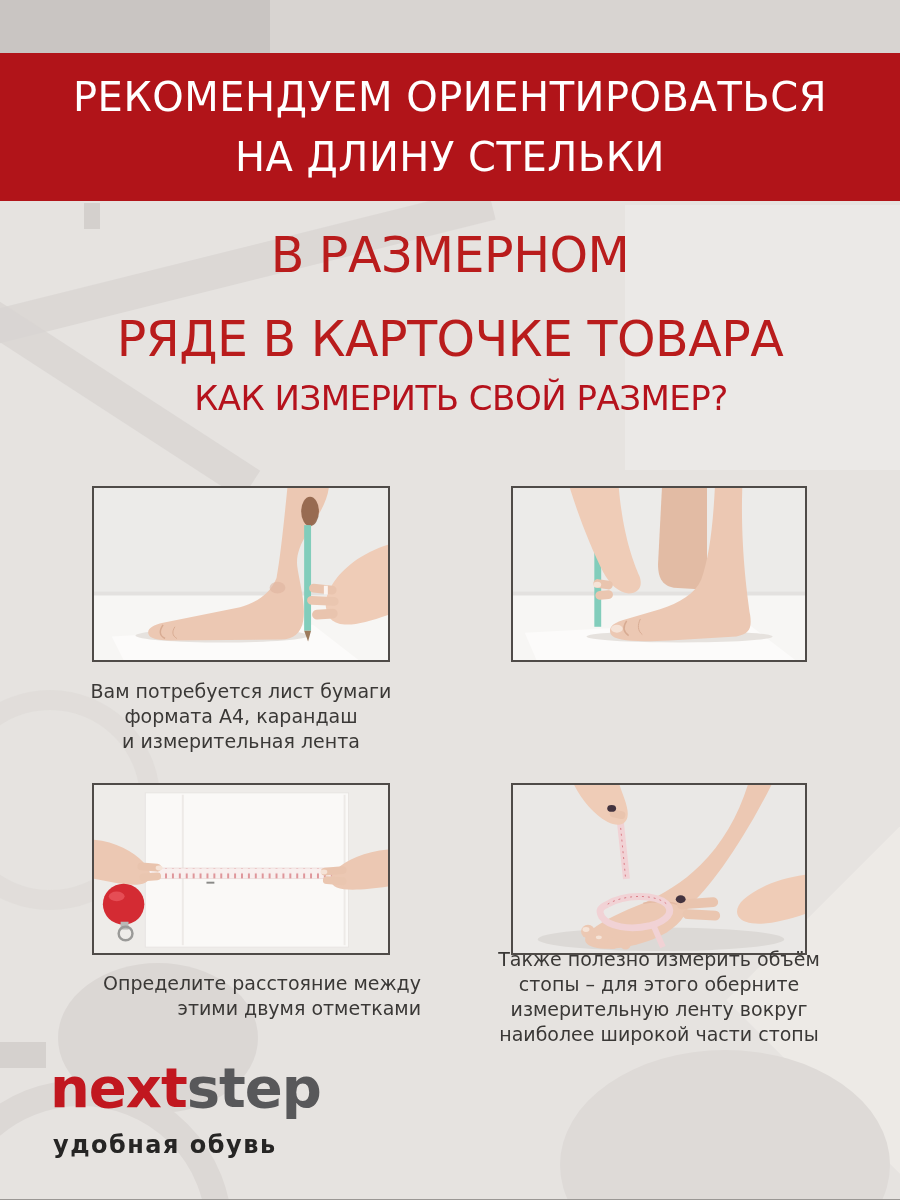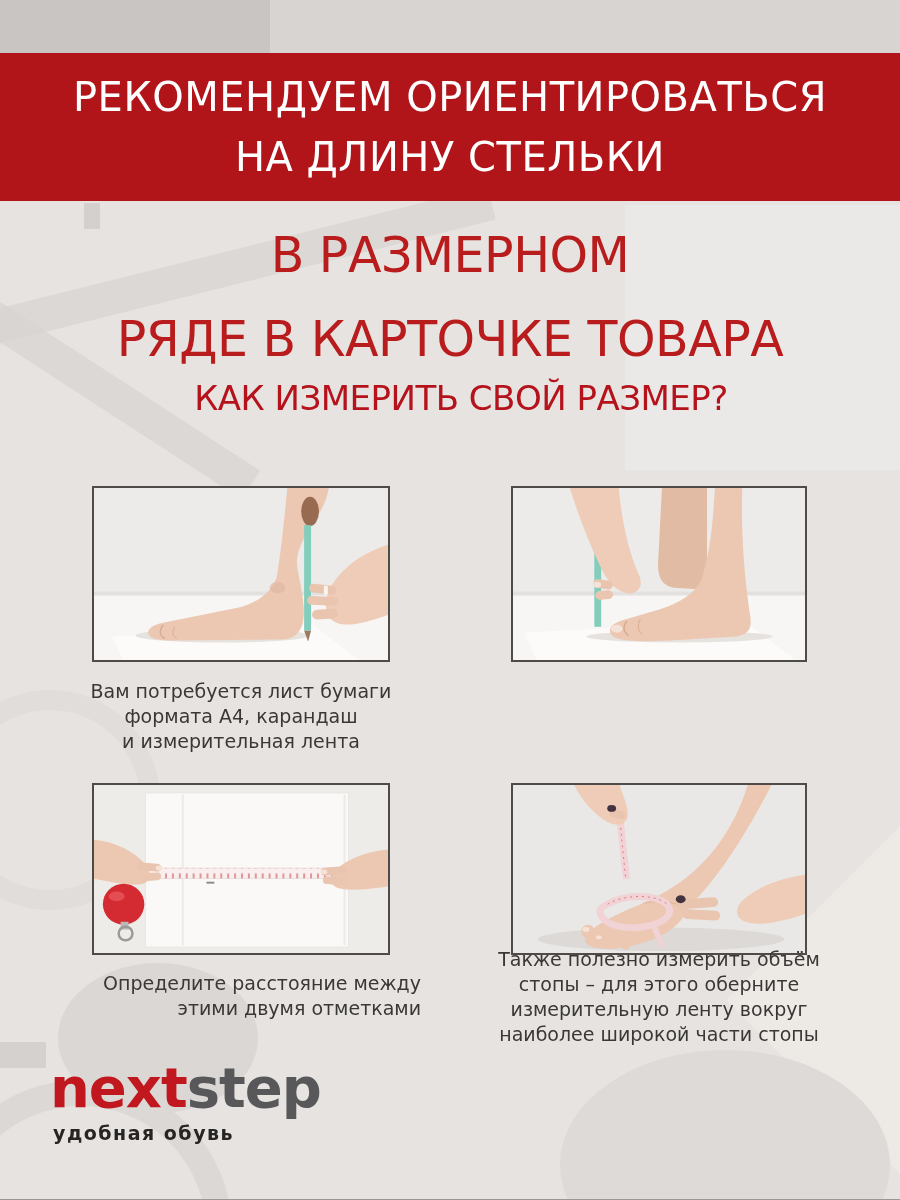--- a/index.html
+++ b/index.html
@@ -67,22 +67,22 @@
   .caption-2{left:479px;top:679px;}
   .caption-3{left:61px;top:971px;text-align:right;}
   .caption-4{left:479px;top:947px;}
 
   
   .logo{position:absolute;z-index:2;left:50px;top:1058px;}
   .logo-word{font-weight:700;font-size:56px;line-height:60px;letter-spacing:-1px;}
   .logo-next{color:#c1171f;}
   .logo-step{color:#58585a;margin-top:11px;}
   .tagline{
-    font-weight:700;font-size:19px;line-height:22px;letter-spacing:1.5px;
-    color:#262524;margin-top:4px;margin-left:3px;
+    font-weight:700;font-size:24px;line-height:22px;letter-spacing:1.5px;
+    color:#262524;margin-top:16px;margin-left:3px;
   }
 </style>
 </head>
 <body>
 
 <div class="page">
 
   <div class="deco deco-topstrip"></div>
   <div class="deco deco-topstrip-dark"></div>
   <div class="deco deco-tab"></div>

